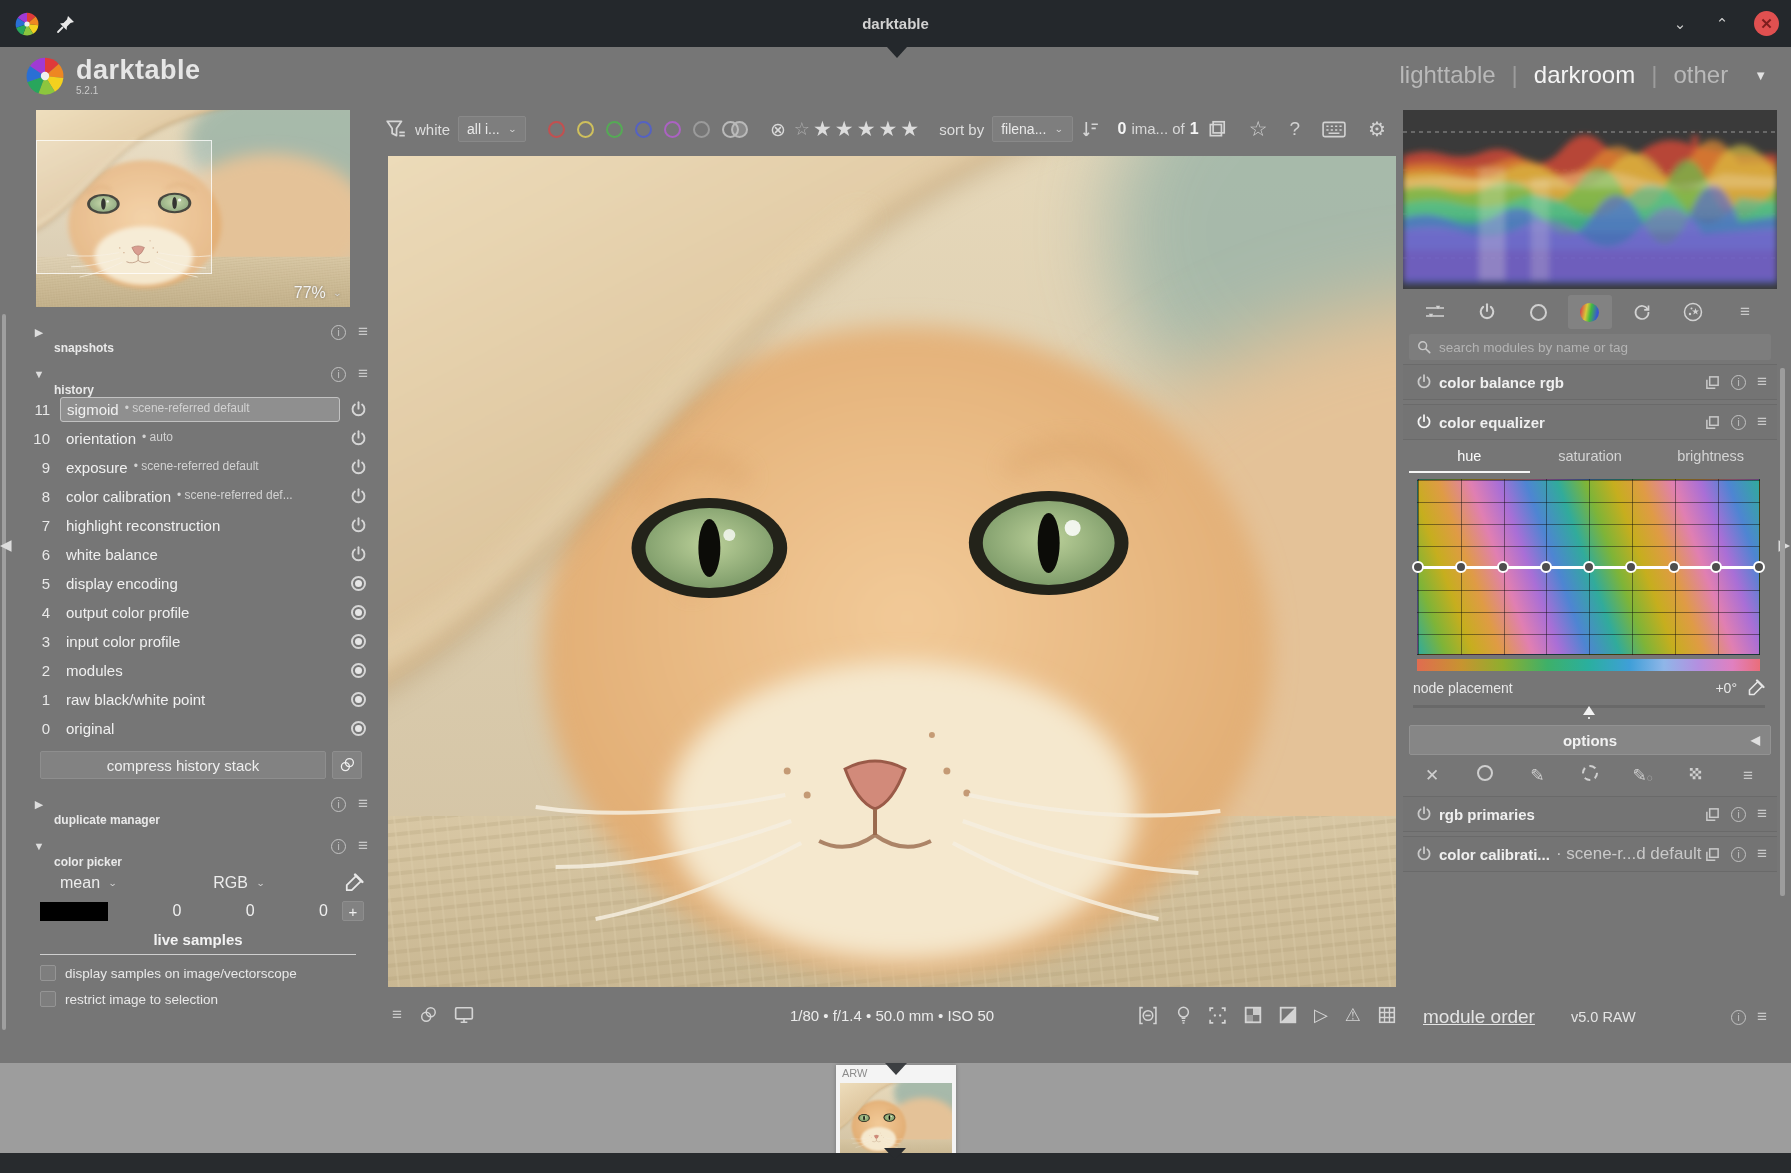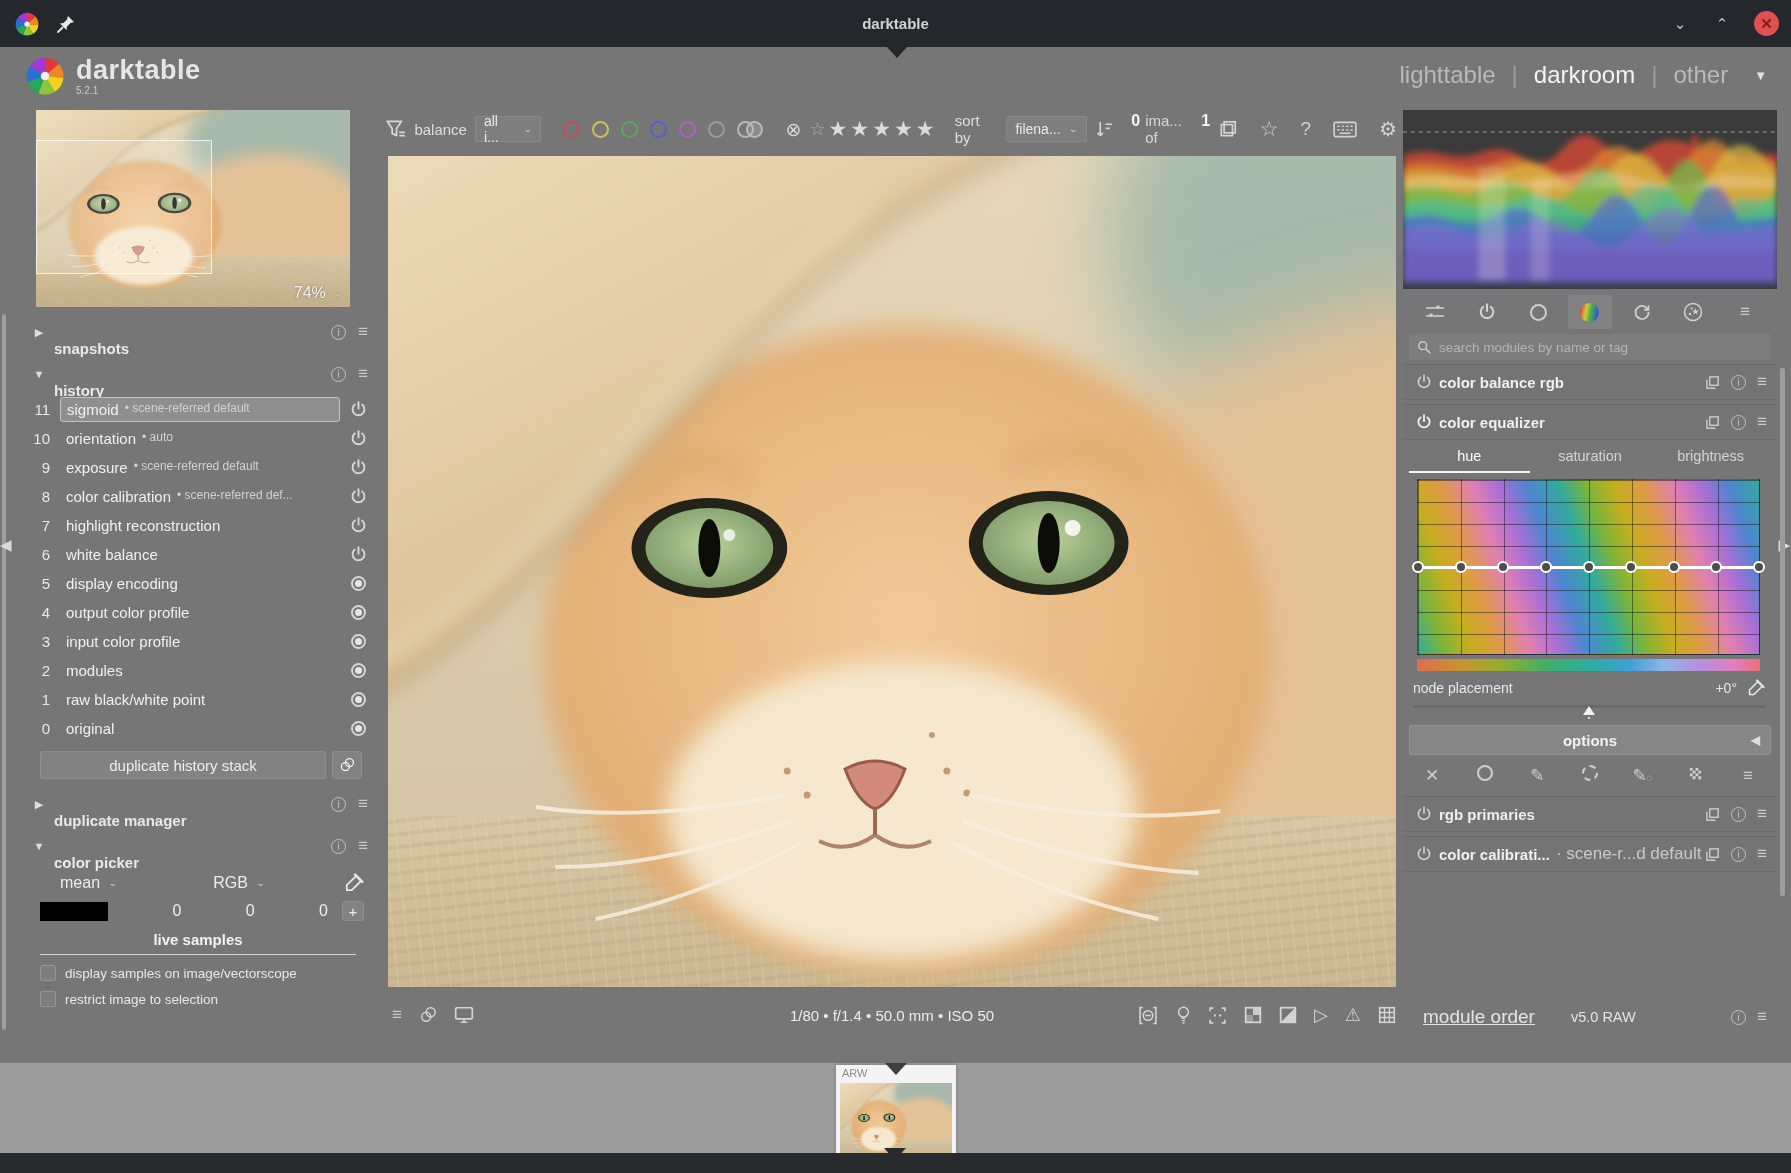--- a/index.html
+++ b/index.html
@@ -39,21 +39,21 @@
   
   .left-panel { position:absolute; left:20px; top:110px; width:356px; }
   .lp-scrollbar { position:absolute; left:-18px; top:204px; width:4px; height:716px; background:#9f9f9f; border-radius:2px; }
   .nav-thumb { position:relative; margin-left:16px; width:314px; height:197px; overflow:hidden; background:#555; }
   .nav-thumb svg { width:100%; height:100%; display:block; }
   .nav-view-rect { position:absolute; left:0; top:15%; width:56%; height:68%; border:1px solid rgba(255,255,255,0.75); background:rgba(255,255,255,0.17); }
   .nav-zoom { position:absolute; right:8px; bottom:5px; color:#f2f2f2; font-size:16px; display:flex; align-items:center; gap:7px; text-shadow:0 0 3px rgba(0,0,0,.4); }
 
   .sec-head { height:34px; margin-top:8px; display:flex; align-items:center; padding:0 8px 0 6px; }
   .sec-head .tri { width:26px; text-align:center; }
-  .sec-label { color:#e9e9e9; font-size:15px; font-weight:bold; flex:1; margin-left:2px;margin-top:32px; }
+  .sec-label { color:#e9e9e9; font-size:12px; font-weight:bold; flex:1; margin-left:2px;margin-top:32px; }
   .sec-icons { display:flex; align-items:center; gap:12px; }
 
   .hrow { height:29px; display:flex; align-items:center; }
   .hnum { width:40px; text-align:right; color:#e8e8e8; font-size:15px; padding-right:10px; }
   .hname-box { flex:1; display:flex; align-items:flex-start; gap:6px; padding:3px 6px; border-radius:3px; overflow:hidden; white-space:nowrap; }
   .hname-box.selected { background:#8f8f8f; border:1px solid #c2c2c2; }
   .hname { color:#f0f0f0; font-size:15px; }
   .hdetail { color:#d2d2d2; font-size:12px; }
   .hicon { width:36px; display:flex; justify-content:center; color:#d6d6d6; }
   .radio { width:15px; height:15px; border:2px solid #d6d6d6; border-radius:50%; display:flex; align-items:center; justify-content:center; }
@@ -421,21 +421,21 @@
 
   <div class="left-panel">
     <div class="lp-scrollbar"></div>
 
     <div class="nav-thumb">
       <svg viewBox="0 0 1500 1000" preserveAspectRatio="none">
           <use href="#cat-scene"></use>
         </svg>
       <div class="nav-view-rect"></div>
       <div class="nav-zoom">
-        <span>74%</span>
+        <span>77%</span>
         <span class="chev">⌄</span>
       </div>
     </div>
 
     <div class="sec-head">
       <span class="tri">▶</span>
       <span class="sec-label">snapshots</span>
       <span class="sec-icons">
         <span class="icon-info"></span>
         <span class="icon-lines"></span>
@@ -580,21 +580,21 @@
             <span class="hname">original</span>
             <span class="hdetail"></span>
           </span>
         <span class="hicon">
             <span class="radio"></span>
           </span>
       </div>
     </div>
 
     <div class="compress-row">
-      <div class="btn-soft compress-btn">duplicate history stack</div>
+      <div class="btn-soft compress-btn">compress history stack</div>
       <div class="btn-soft compress-ic">
         <svg class="ic" width="18" height="16">
             <use href="#sym-snapshot" width="18" height="16"></use>
           </svg>
       </div>
     </div>
 
     <div class="sec-head">
       <span class="tri">▶</span>
       <span class="sec-label">duplicate manager</span>
@@ -646,21 +646,21 @@
     <div class="chk-row">
       <span class="chk"></span>
       <span class="chk-label">restrict image to selection</span>
     </div>
   </div>
 
   <div class="toolbar">
     <svg class="ic" width="22" height="22" style="color:#d6d6d6">
         <use href="#sym-funnel" width="22" height="22"></use>
       </svg>
-    <span class="tb-label">balance</span>
+    <span class="tb-label">white</span>
     <span class="dd-box">
       <span>all i...</span>
       <span class="chev">⌄</span>
     </span>
     <span class="fcircles">
       <span class="fc" style="border-color:#c25050"></span>
       <span class="fc" style="border-color:#cfc05c"></span>
       <span class="fc" style="border-color:#55aa55"></span>
       <span class="fc" style="border-color:#5562c2"></span>
       <span class="fc" style="border-color:#ab62c2"></span>

